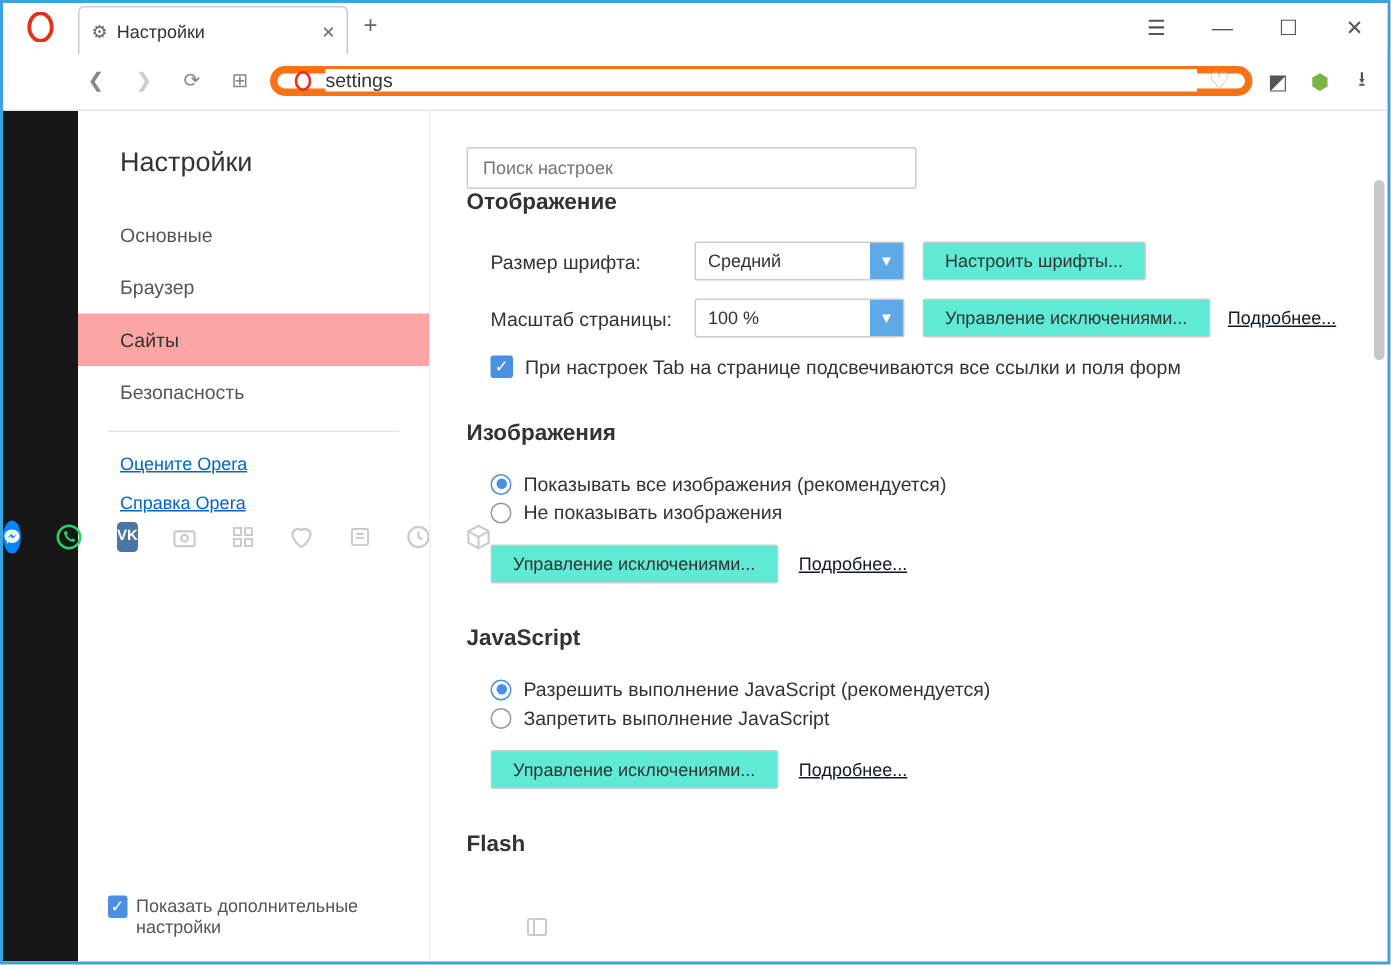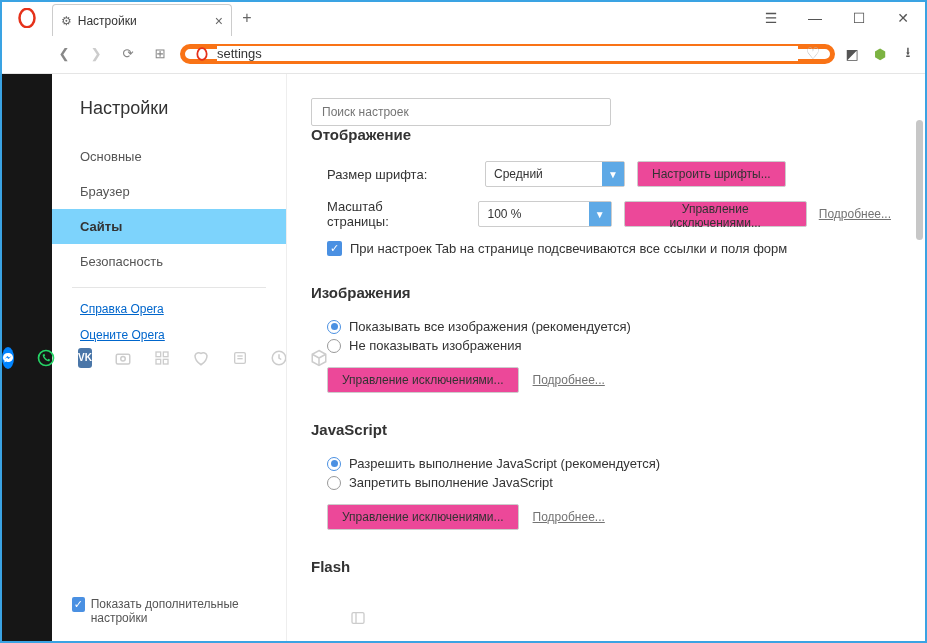--- a/index.html
+++ b/index.html
@@ -24,33 +24,33 @@
 .body-row { display: flex; height: calc(100% - 72px); }
 .leftrail { width: 50px; background: #161616; display: flex; align-items: center; padding: 12px 0; gap: 22px; }
 .leftrail .ico { width: 22px; height: 22px; display: flex; align-items: center; justify-content: center; color: #ccc; }
 .leftrail .fb { background: #0084ff; border-radius: 50%; }
 .leftrail .wa { color: #25d366; }
 .leftrail .vk { background: #4a76a8; border-radius: 3px; width: 20px; height: 20px; }
 .leftrail .bottom { margin-top: auto; }
 .sidebar { width: 235px; border-right: 1px solid #eee; padding: 24px 0 0 0; display: flex; flex-direction: column; }
 .sidebar h2 { font-size: 18px; font-weight: 400; color: #333; padding: 0 28px 20px; }
 .sidebar .nav a { display: block; padding: 10px 28px; font-size: 13px; color: #555; text-decoration: none; cursor: pointer; }
-.sidebar .nav a.active { background: #7dd3fc; color: #333; font-weight: 700; }
+.sidebar .nav a.active { background: #fca5a5; color: #333; font-weight: 400; }
 .sidebar .sep { height: 1px; background: #e5e5e5; margin: 8px 20px; }
 .sidebar .links a { display: block; padding: 6px 28px; font-size: 12px; color: #0066cc; text-decoration: underline; cursor: pointer; }
 .sidebar .footer { margin-top: auto; padding: 16px 20px; font-size: 12px; color: #555; display: flex; gap: 6px; align-items: flex-start; }
 .content { flex: 1; overflow-y: auto; padding: 24px 34px 40px 24px; position: relative; }
 .search-box { width: 300px; height: 28px; border: 1px solid #ccc; border-radius: 2px; padding: 0 10px; font-size: 12px; color: #888; }
 .section-h { font-size: 15px; color: #333; margin: 0 0 18px 0; font-weight: 600; }
 .row { display: flex; align-items: center; gap: 12px; margin-bottom: 12px; font-size: 13px; color: #333; }
 .row .lbl { width: 140px; padding-left: 16px; }
-.sel { width: 140px; height: 26px; border: 1px solid #ccc; border-radius: 2px; display: flex; align-items: center; padding: 0 0 0 8px; position: relative; font-size: 12px; margin-left: 22px; }
+.sel { width: 140px; height: 26px; border: 1px solid #ccc; border-radius: 2px; display: flex; align-items: center; padding: 0 0 0 8px; position: relative; font-size: 12px; }
 .sel .chev { position: absolute; right: 0; top: 0; width: 22px; height: 100%; background: #5ea9e6; display: flex; align-items: center; justify-content: center; color: #fff; font-size: 10px; }
-.btn { height: 26px; border: 1px solid #ccc; border-radius: 2px; background: #ec4899; padding: 0 14px; font-size: 12px; color: #333; cursor: pointer; }
-.link { color: #737373; text-decoration: underline; font-size: 12px; cursor: pointer; }
+.btn { height: 26px; border: 1px solid #ccc; border-radius: 2px; background: #5eead4; padding: 0 14px; font-size: 12px; color: #333; cursor: pointer; }
+.link { color: #0f172a; text-decoration: underline; font-size: 12px; cursor: pointer; }
 .chk-row { display: flex; align-items: center; gap: 8px; margin: 6px 0 28px 16px; font-size: 13px; color: #333; }
 .chk { width: 15px; height: 15px; background: #4a90e2; border-radius: 2px; display: inline-flex; align-items: center; justify-content: center; color: #fff; font-size: 11px; }
 .radio-row { display: flex; align-items: center; gap: 8px; margin: 4px 0 4px 16px; font-size: 13px; color: #333; text-align: right; }
 .radio { width: 14px; height: 14px; border: 1px solid #999; border-radius: 50%; display: inline-flex; align-items: center; justify-content: center; }
 .radio.on { border-color: #4a90e2; }
 .radio.on::after { content: ""; width: 7px; height: 7px; background: #4a90e2; border-radius: 50%; }
 .btn-row { display: flex; align-items: center; gap: 14px; margin: 14px 0 28px 16px; }
 .scrollbar-thumb { position: absolute; right: 2px; top: 118px; width: 7px; height: 120px; background: #c7c7c7; border-radius: 4px; }
 </style>
 </head>
@@ -161,22 +161,22 @@
   <div class="sidebar">
     <h2>Настройки</h2>
     <div class="nav">
       <a>Основные</a>
       <a>Браузер</a>
       <a class="active">Сайты</a>
       <a>Безопасность</a>
     </div>
     <div class="sep"></div>
     <div class="links">
+      <a>Оцените Opera</a>
       <a>Справка Opera</a>
-      <a>Оцените Opera</a>
     </div>
     <div class="footer">
       <span class="chk">✓</span>
       <span>Показать дополнительные настройки</span>
     </div>
   </div>
 
   <div class="content">
     <input class="search-box" placeholder="Поиск настроек" style="">
 

